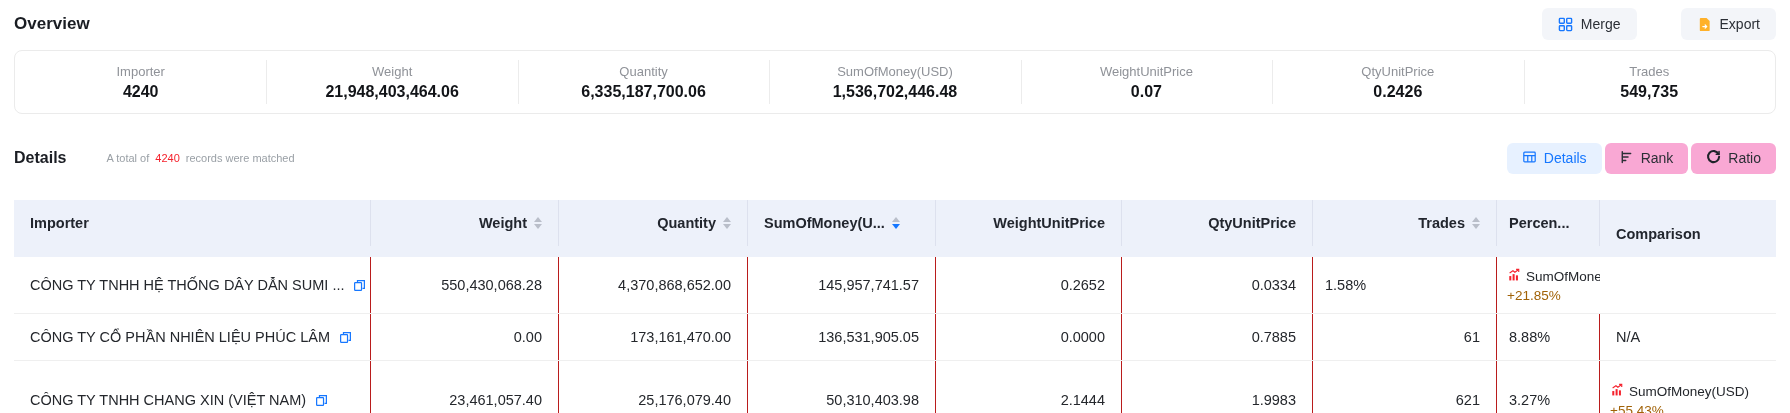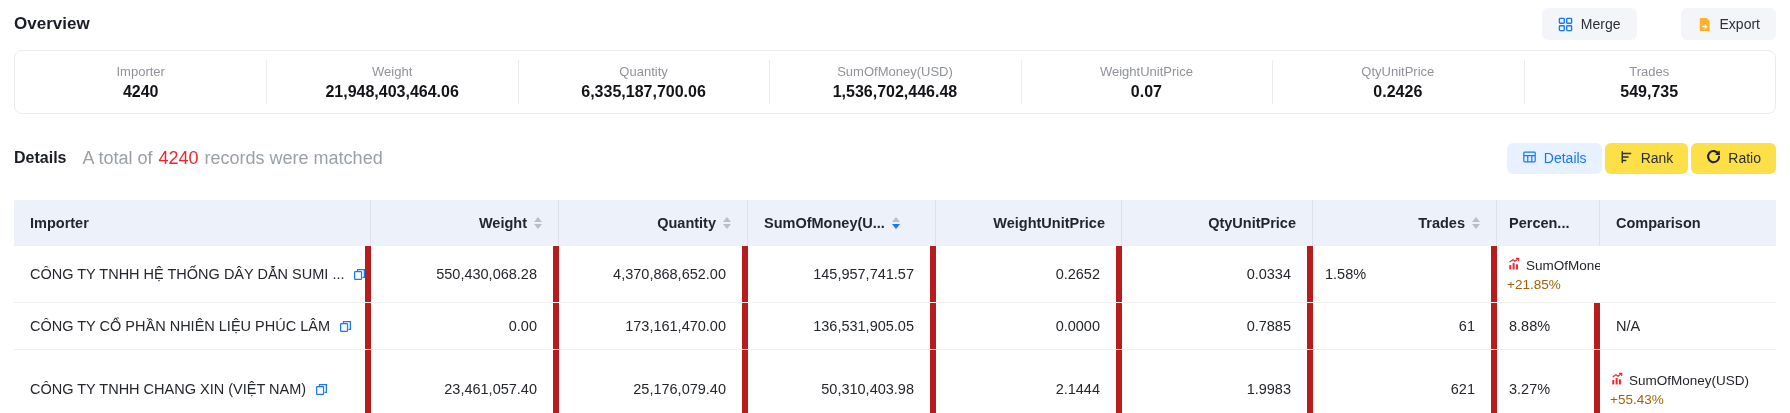--- a/index.html
+++ b/index.html
@@ -22,38 +22,38 @@
   .stat { flex:1; display:flex; flex-direction:column; justify-content:center;
     align-items:center; gap:4px; position:relative; }
   .stat + .stat::before { content:""; position:absolute; left:0; top:9px; bottom:9px;
     width:1px; background:#ececec; }
   .stat-label { font-size:13px; color:#8f9298; }
   .stat-value { font-size:16px; font-weight:bold; color:#121418; }
 
   
   .details-bar { margin:28px 14px 0; display:flex; align-items:center; height:32px; }
   .details-title { font-size:16px; font-weight:bold; color:#1a1d23; margin-right:16px; }
-  .details-summary { font-size:18px; color:#9aa0a6; }
+  .details-summary { font-size:11px; color:#9aa0a6;margin-left:24px; }
   .details-summary .count { color:#f5222d; margin:0 6px; }
   .view-tabs { margin-left:auto; display:flex; gap:3px; }
   .vtab { display:flex; align-items:center; gap:7px; height:31px; padding:0 15px;
     border:none; border-radius:6px; font-size:14px; cursor:pointer;
-    background:#fde047; color:#2b2f36; font-family:inherit; }
+    background:#f9a8d4; color:#2b2f36; font-family:inherit; }
   .vtab.active { background:#e7f1ff; color:#1677ff; }
 
   
   .table { margin:26px 14px 0; }
   .trow { display:grid;
     grid-template-columns:357px 188px 189px 188px 186px 191px 184px 103px minmax(0,1fr); }
   .thead { background:#edf1fa; }
   .thead .cell { height:46px; font-weight:bold; font-size:14.5px; color:#22262e;
     border-right:1px solid #dde1ee; }
-  .thead .cell:last-child { border-right:none; }
+  .thead .cell:last-child { border-right:none;margin-top:11px; }
   .cell { display:flex; align-items:center; padding:0 16px; font-size:14.5px;
-    white-space:nowrap; overflow:hidden; border-right:6px solid #b91c1c; }
+    white-space:nowrap; overflow:hidden; border-right:1px solid #b91c1c; }
   .cell:last-child { border-right:none; }
   .ar { justify-content:flex-end; }
   .cell.pct { padding:0 12px; }
   .tbody .trow { border-bottom:1px solid #efefef; background:#fff; }
   .tbody .trow:last-child { border-bottom:none; }
   .row-0 .cell { height:56px; }
   .row-1 .cell { height:46px; }
   .row-2 .cell { height:78px; }
   .importer-cell { gap:9px; }
   .copy-icon { flex:none; display:flex; cursor:pointer; }

